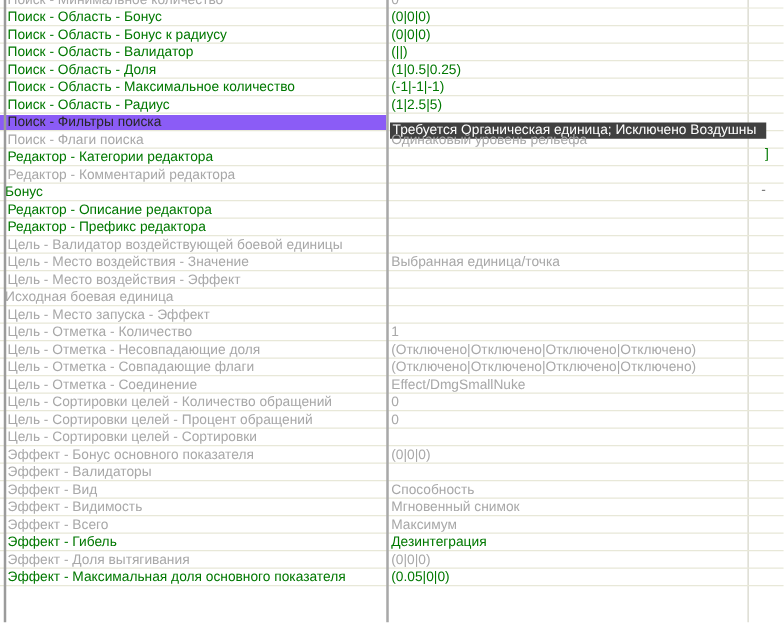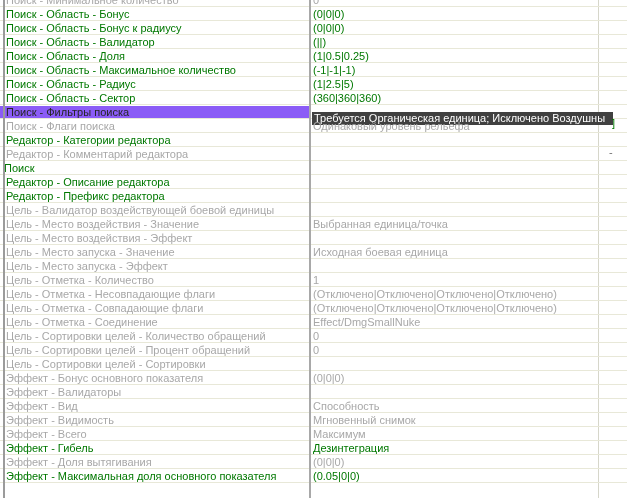--- a/index.html
+++ b/index.html
@@ -63,44 +63,40 @@
           <div class="cell value">(1|0.5|0.25)</div>
         </div>
         <div class="row state-green">
           <div class="cell name">Поиск - Область - Максимальное количество</div>
           <div class="cell value">(-1|-1|-1)</div>
         </div>
         <div class="row state-green">
           <div class="cell name">Поиск - Область - Радиус</div>
           <div class="cell value">(1|2.5|5)</div>
         </div>
-        <div class="row state-green">
-          <div class="cell name">Поиск - Область - Сектор</div>
-          <div class="cell value">(360|360|360)</div>
-        </div>
         <div class="row state-selected">
           <div class="cell name">Поиск - Фильтры поиска</div>
           <div class="cell value">
             <div class="sel-box">Требуется Органическая единица; Исключено Воздушны</div>
           </div>
         </div>
         <div class="row state-grey">
           <div class="cell name">Поиск - Флаги поиска</div>
           <div class="cell value">Одинаковый уровень рельефа</div>
         </div>
         <div class="row state-green">
           <div class="cell name">Редактор - Категории редактора</div>
           <div class="cell value"></div>
         </div>
         <div class="row state-grey">
           <div class="cell name">Редактор - Комментарий редактора</div>
           <div class="cell value"></div>
         </div>
         <div class="row state-green">
-          <div class="cell value">Поиск</div>
+          <div class="cell value">Бонус</div>
         </div>
         <div class="row state-green">
           <div class="cell name">Редактор - Описание редактора</div>
           <div class="cell value"></div>
         </div>
         <div class="row state-green">
           <div class="cell name">Редактор - Префикс редактора</div>
         </div>
         <div class="row state-grey">
           <div class="cell name">Цель - Валидатор воздействующей боевой единицы</div>
@@ -108,33 +104,32 @@
         </div>
         <div class="row state-grey">
           <div class="cell name">Цель - Место воздействия - Значение</div>
           <div class="cell value">Выбранная единица/точка</div>
         </div>
         <div class="row state-grey">
           <div class="cell name">Цель - Место воздействия - Эффект</div>
           <div class="cell value"></div>
         </div>
         <div class="row state-grey">
-          <div class="cell name">Цель - Место запуска - Значение</div>
           <div class="cell value">Исходная боевая единица</div>
         </div>
         <div class="row state-grey">
           <div class="cell name">Цель - Место запуска - Эффект</div>
           <div class="cell value"></div>
         </div>
         <div class="row state-grey">
           <div class="cell name">Цель - Отметка - Количество</div>
           <div class="cell value">1</div>
         </div>
         <div class="row state-grey">
-          <div class="cell name">Цель - Отметка - Несовпадающие флаги</div>
+          <div class="cell name">Цель - Отметка - Несовпадающие доля</div>
           <div class="cell value">(Отключено|Отключено|Отключено|Отключено)</div>
         </div>
         <div class="row state-grey">
           <div class="cell name">Цель - Отметка - Совпадающие флаги</div>
           <div class="cell value">(Отключено|Отключено|Отключено|Отключено)</div>
         </div>
         <div class="row state-grey">
           <div class="cell name">Цель - Отметка - Соединение</div>
           <div class="cell value">Effect/DmgSmallNuke</div>
         </div>

